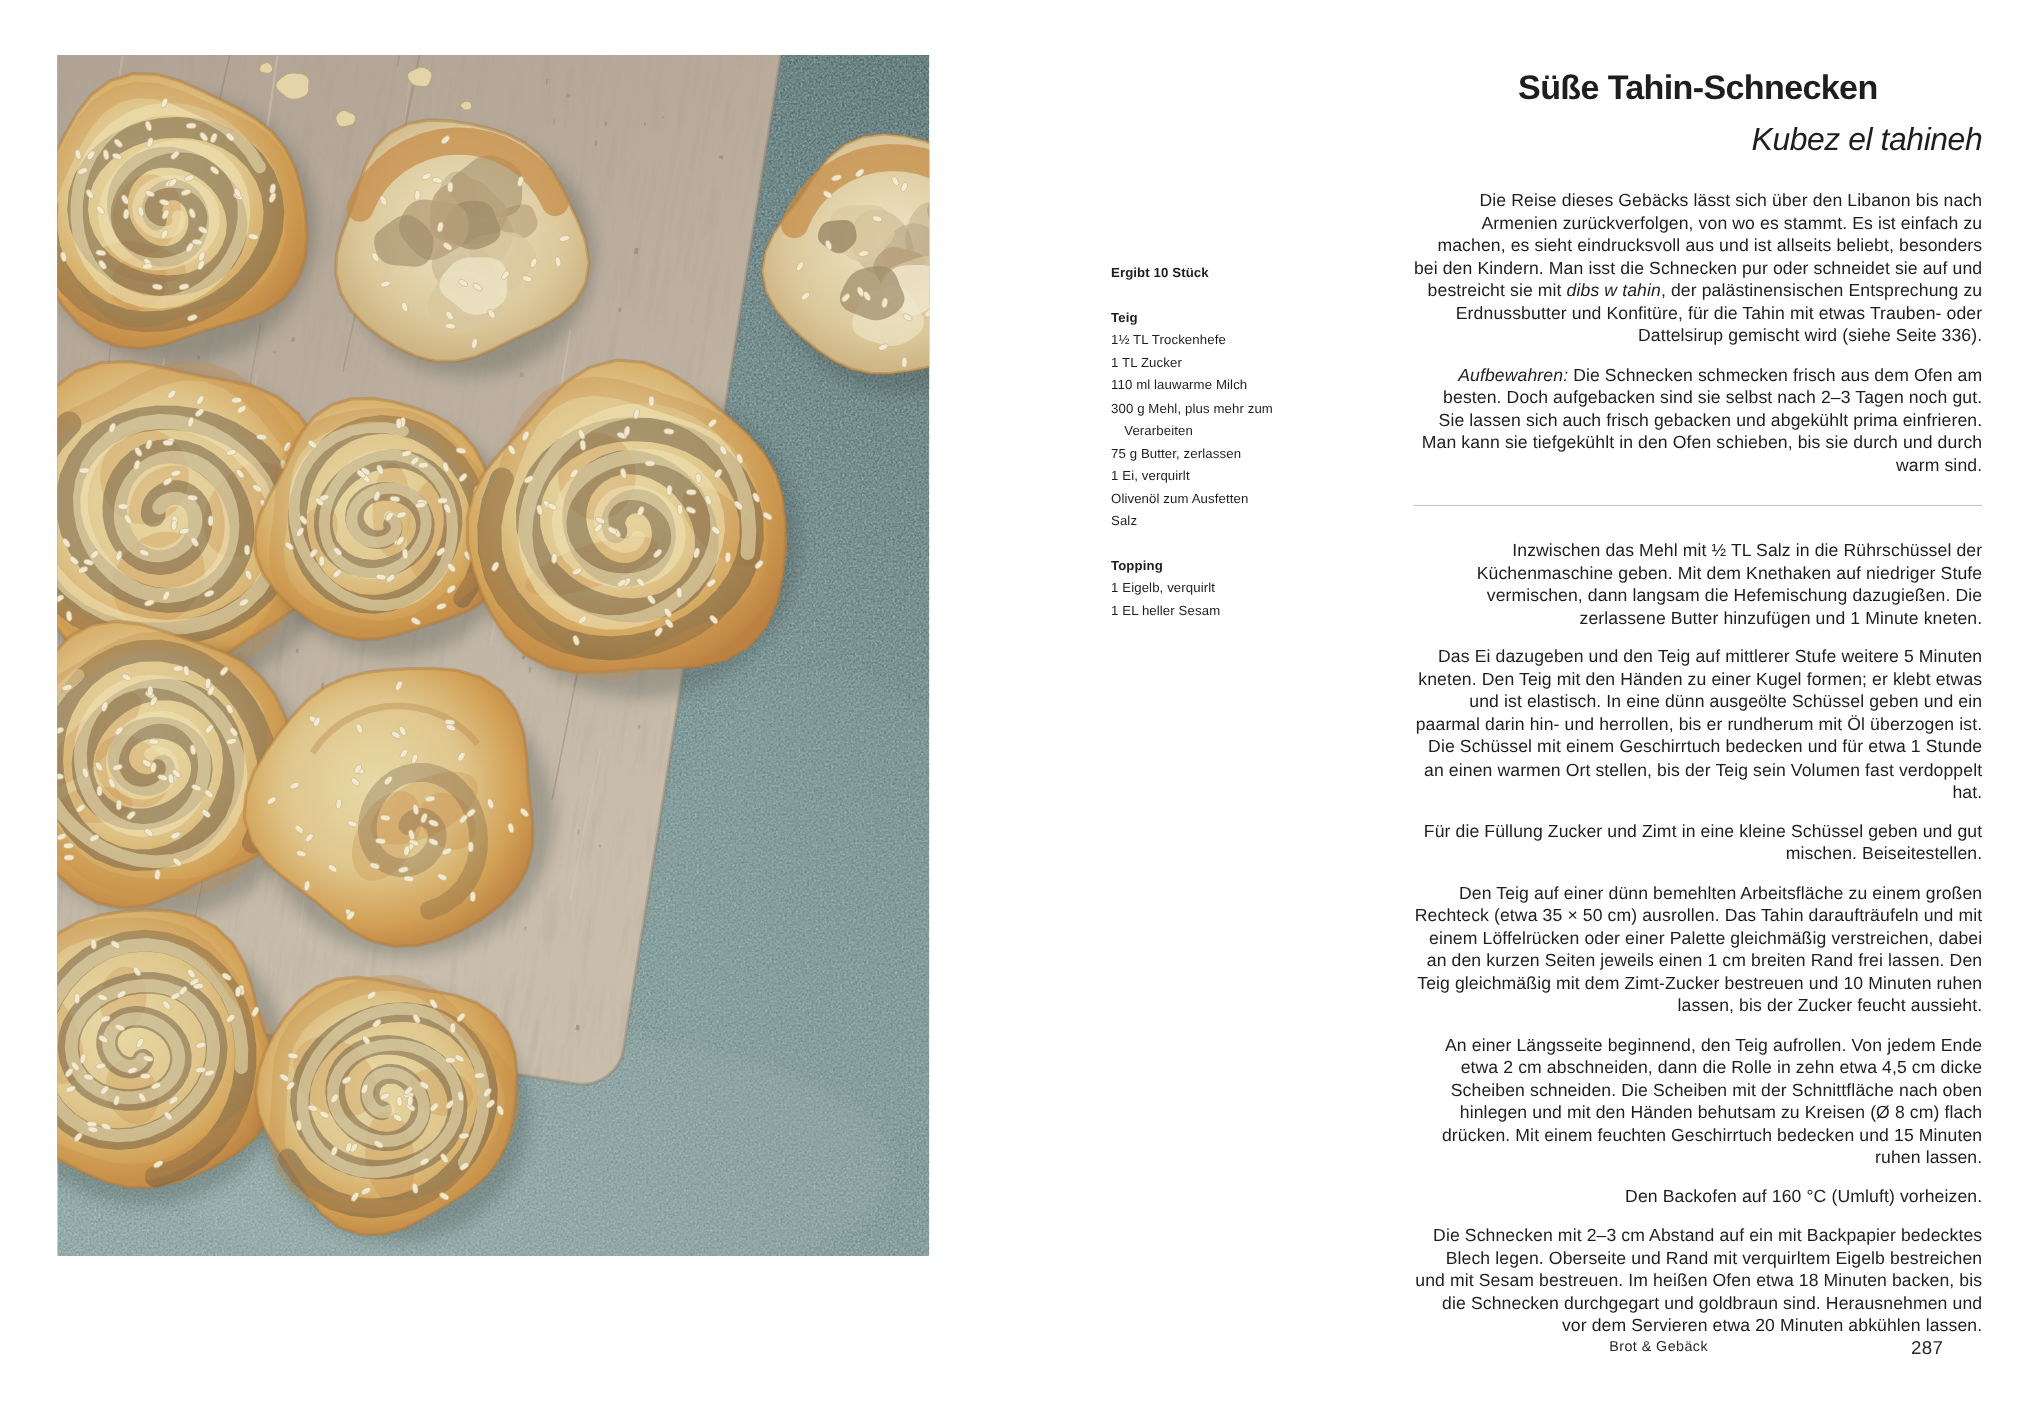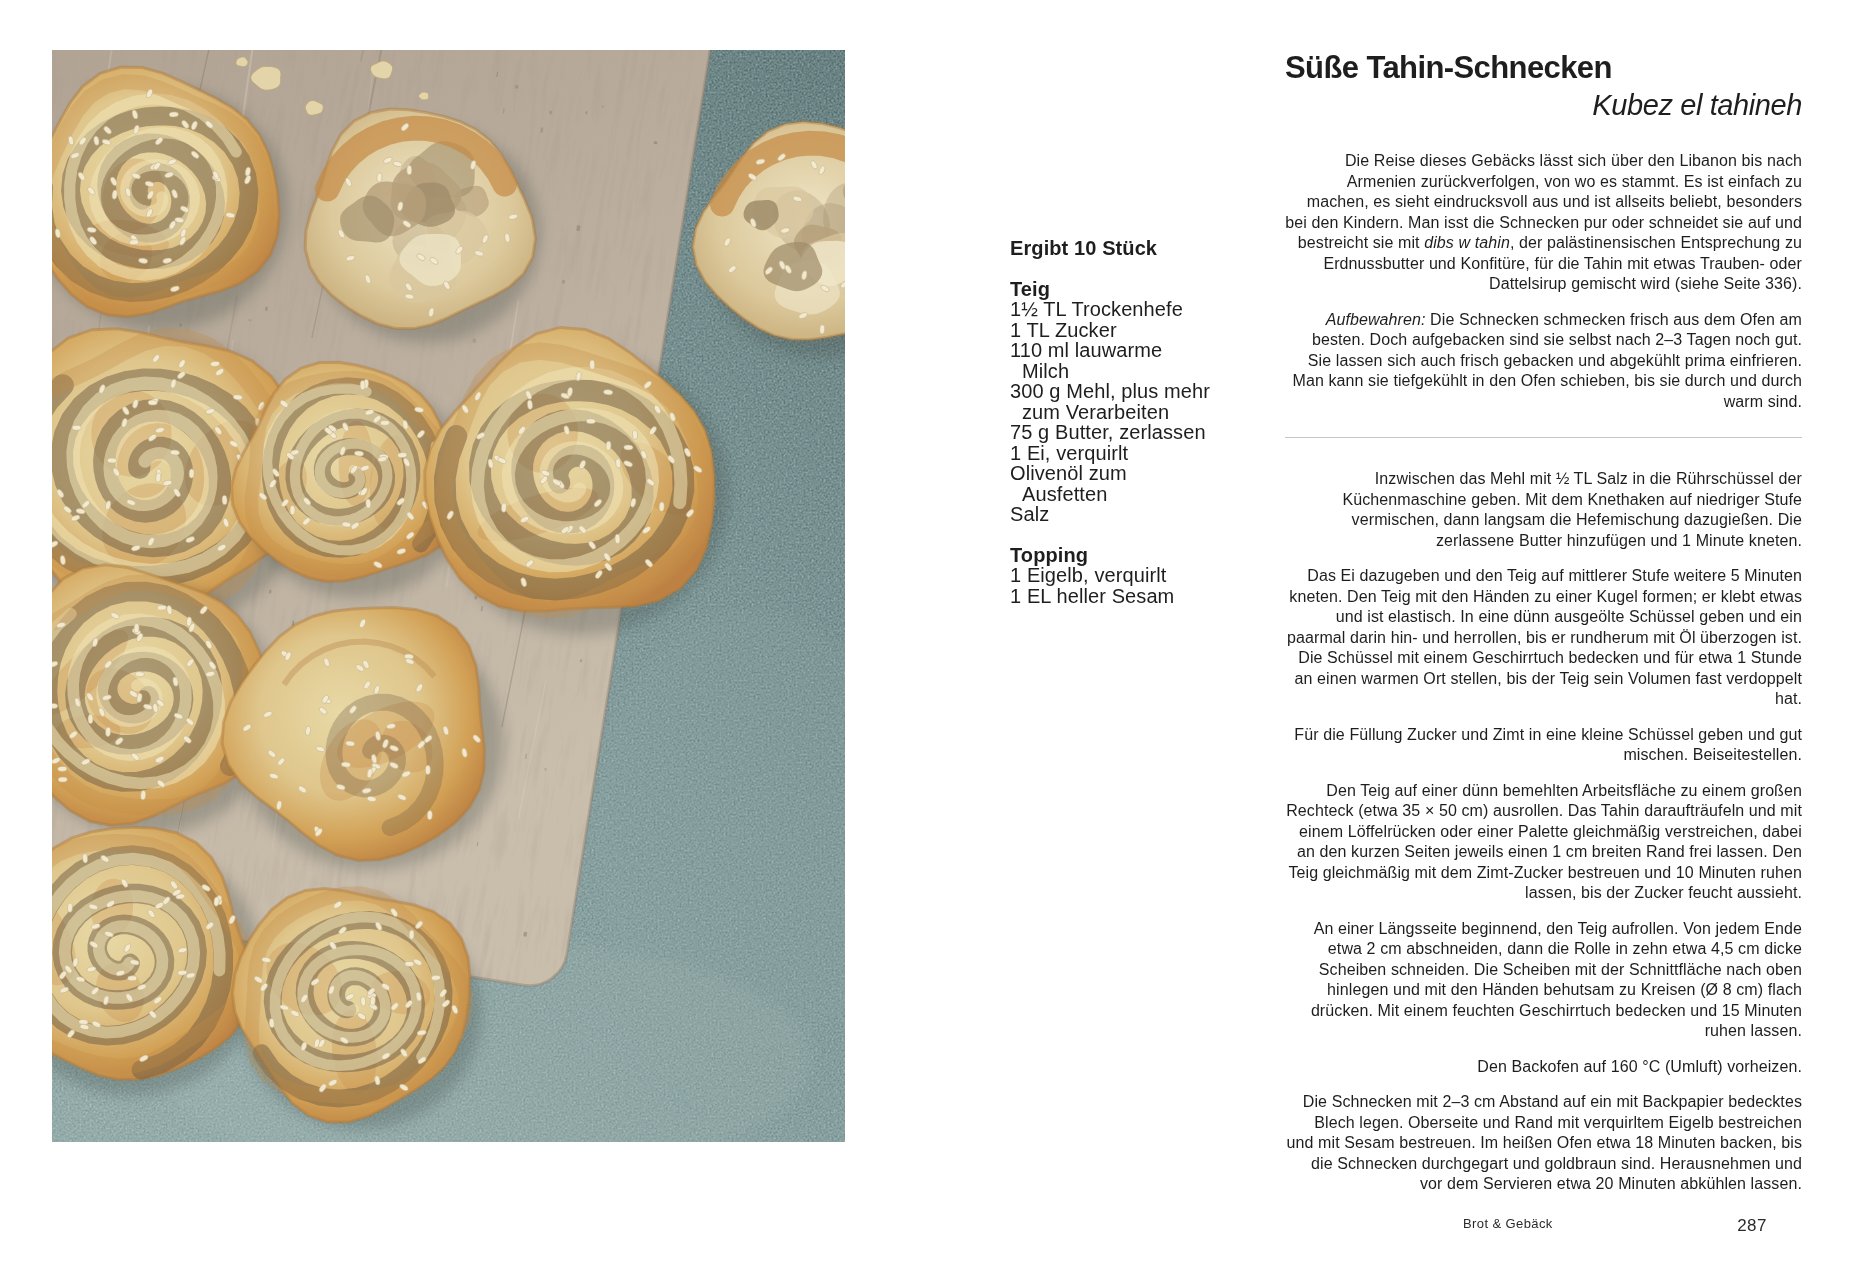--- a/index.html
+++ b/index.html
@@ -9,30 +9,30 @@
     -webkit-font-smoothing:antialiased;
   }
   .page{position:relative;width:1849px;height:1280px;overflow:hidden;background:#fff;}
 
   
   .photo-wrap{position:absolute;left:52px;top:50px;width:793px;height:1092px;overflow:hidden;}
   .photo-wrap svg{display:block;width:100%;height:100%;}
 
   
   .ingredients{position:absolute;left:1010px;top:238px;width:205px;
-    font-size:20px;line-height:20.5px;letter-spacing:.1px;}
+    font-size:12px;line-height:20.5px;letter-spacing:.1px;}
   .ing-yield{font-weight:bold;margin:0 0 20px 0;}
   .ing-group{margin:11px 0 20px 0;}
   .ing-title{font-weight:bold;margin:0;}
   .ing-list{list-style:none;margin:0;padding:0;}
   .ing-list li{padding-left:12px;text-indent:-12px;}
 
   
   .main{position:absolute;left:1285px;top:50px;width:517px;}
-  .title{font-size:31px;font-weight:bold;letter-spacing:-.6px;line-height:36px;margin:0;}
+  .title{font-size:31px;font-weight:bold;letter-spacing:-.6px;line-height:36px;margin:12px;text-align:center;}
   .subtitle{font-size:29px;font-style:italic;font-weight:normal;letter-spacing:-.4px;line-height:34px;margin:2px 0 0 0;text-align:right;}
   .bodytext{margin-top:29px;}
   .bodytext p{margin:0 0 15px 0;font-size:16px;line-height:20.5px;letter-spacing:.1px;text-align:right;}
   .bodytext em{font-style:italic;}
   .divider{border:0;border-top:1px solid #c6c6c6;height:0;margin:25px 0 31px 0;}
 
   
   .footer-section{position:absolute;left:1463px;top:1216px;font-size:13px;letter-spacing:.4px;color:#2a2a2a;}
   .footer-page{position:absolute;left:1707px;top:1216px;width:90px;text-align:center;font-size:17px;letter-spacing:.4px;color:#2a2a2a;}
 </style>

